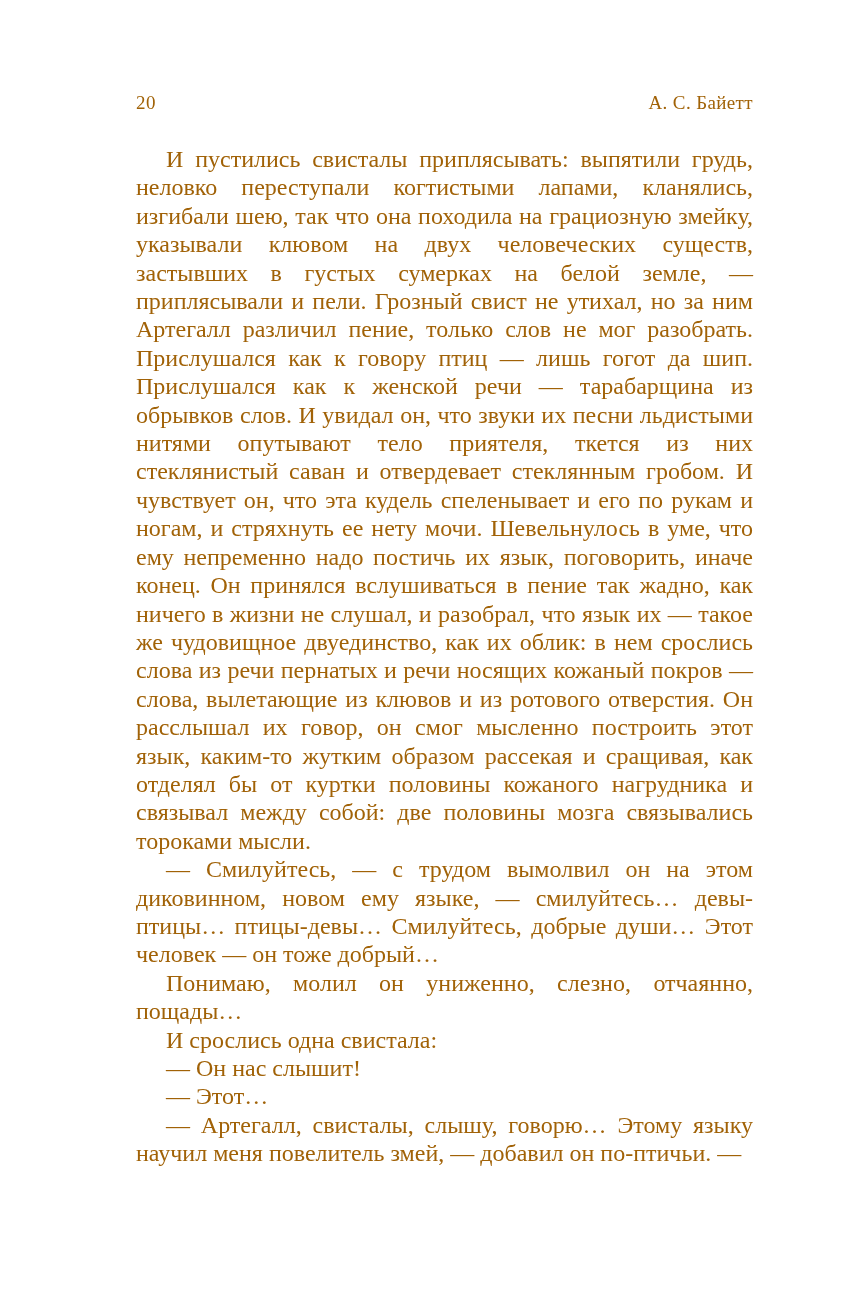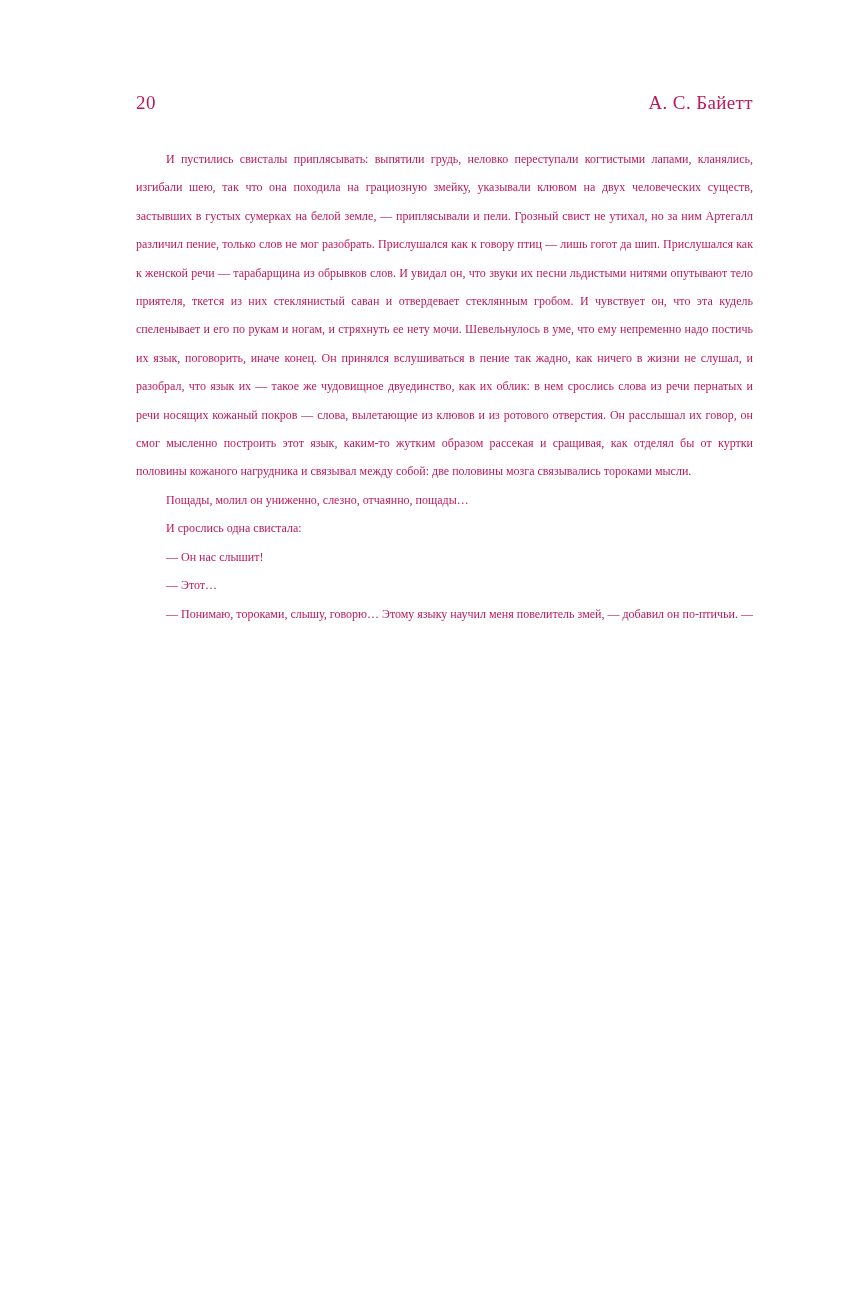--- a/index.html
+++ b/index.html
@@ -6,21 +6,21 @@
     margin: 0;
     padding: 0;
     background: #ffffff;
   }
   .page {
     position: relative;
     width: 856px;
     height: 1299px;
     background: #ffffff;
     font-family: "Liberation Serif", "DejaVu Serif", serif;
-    color: #be185d;
+    color: #a16207;
     overflow: hidden;
   }
   .text-block {
     position: absolute;
     left: 136px;
     top: 92px;
     width: 617px;
   }
   .running-head {
     position: relative;
@@ -31,21 +31,21 @@
   .page-number {
     position: absolute;
     left: 0;
     top: 0;
   }
   .author {
     text-align: right;
   }
   .body-text {
     margin-top: 27px;
-    font-size: 12px;
+    font-size: 24px;
     line-height: 28.4px;
     text-align: justify;
     text-justify: inter-word;
   }
   .body-text p {
     margin: 0;
     padding: 0;
     text-indent: 30px;
   }
 </style>
@@ -55,21 +55,22 @@
 <div class="page">
   <div class="text-block">
 
     <div class="running-head">
       <span class="page-number">20</span>
       <div class="author">А. С. Байетт</div>
     </div>
 
     <div class="body-text">
       <p>И пустились свисталы приплясывать: выпятили грудь, неловко переступали когтистыми лапами, кланялись, изгибали шею, так что она походила на грациозную змейку, указывали клювом на двух человеческих существ, застывших в густых сумерках на белой земле, — приплясывали и пели. Грозный свист не утихал, но за ним Артегалл различил пение, только слов не мог разобрать. Прислушался как к говору птиц — лишь гогот да шип. Прислушался как к женской речи — тарабарщина из обрывков слов. И увидал он, что звуки их песни льдистыми нитями опутывают тело приятеля, ткется из них стеклянистый саван и отвердевает стеклянным гробом. И чувствует он, что эта кудель спеленывает и его по рукам и ногам, и стряхнуть ее нету мочи. Шевельнулось в уме, что ему непременно надо постичь их язык, поговорить, иначе конец. Он принялся вслушиваться в пение так жадно, как ничего в жизни не слушал, и разобрал, что язык их — такое же чудовищное двуединство, как их облик: в нем срослись слова из речи пернатых и речи носящих кожаный покров — слова, вылетающие из клювов и из ротового отверстия. Он расслышал их говор, он смог мысленно построить этот язык, каким-то жутким образом рассекая и сращивая, как отделял бы от куртки половины кожаного нагрудника и связывал между собой: две половины мозга связывались тороками мысли.</p>
-      <p>Пощады, молил он униженно, слезно, отчаянно, пощады…</p>
+      <p>—  Смилуйтесь, — с трудом вымолвил он на этом диковинном, новом ему языке, — смилуйтесь… девы-птицы… птицы-девы… Смилуйтесь, добрые души… Этот человек — он тоже добрый…</p>
+      <p>Понимаю, молил он униженно, слезно, отчаянно, пощады…</p>
       <p>И срослись одна свистала:</p>
       <p>—  Он нас слышит!</p>
       <p>—  Этот…</p>
-      <p>—  Понимаю, тороками, слышу, говорю… Этому языку научил меня повелитель змей, — добавил он по-птичьи. —</p>
+      <p>—  Артегалл, свисталы, слышу, говорю… Этому языку научил меня повелитель змей, — добавил он по-птичьи. —</p>
     </div>
 
   </div>
 </div>
 
 </body></html>

